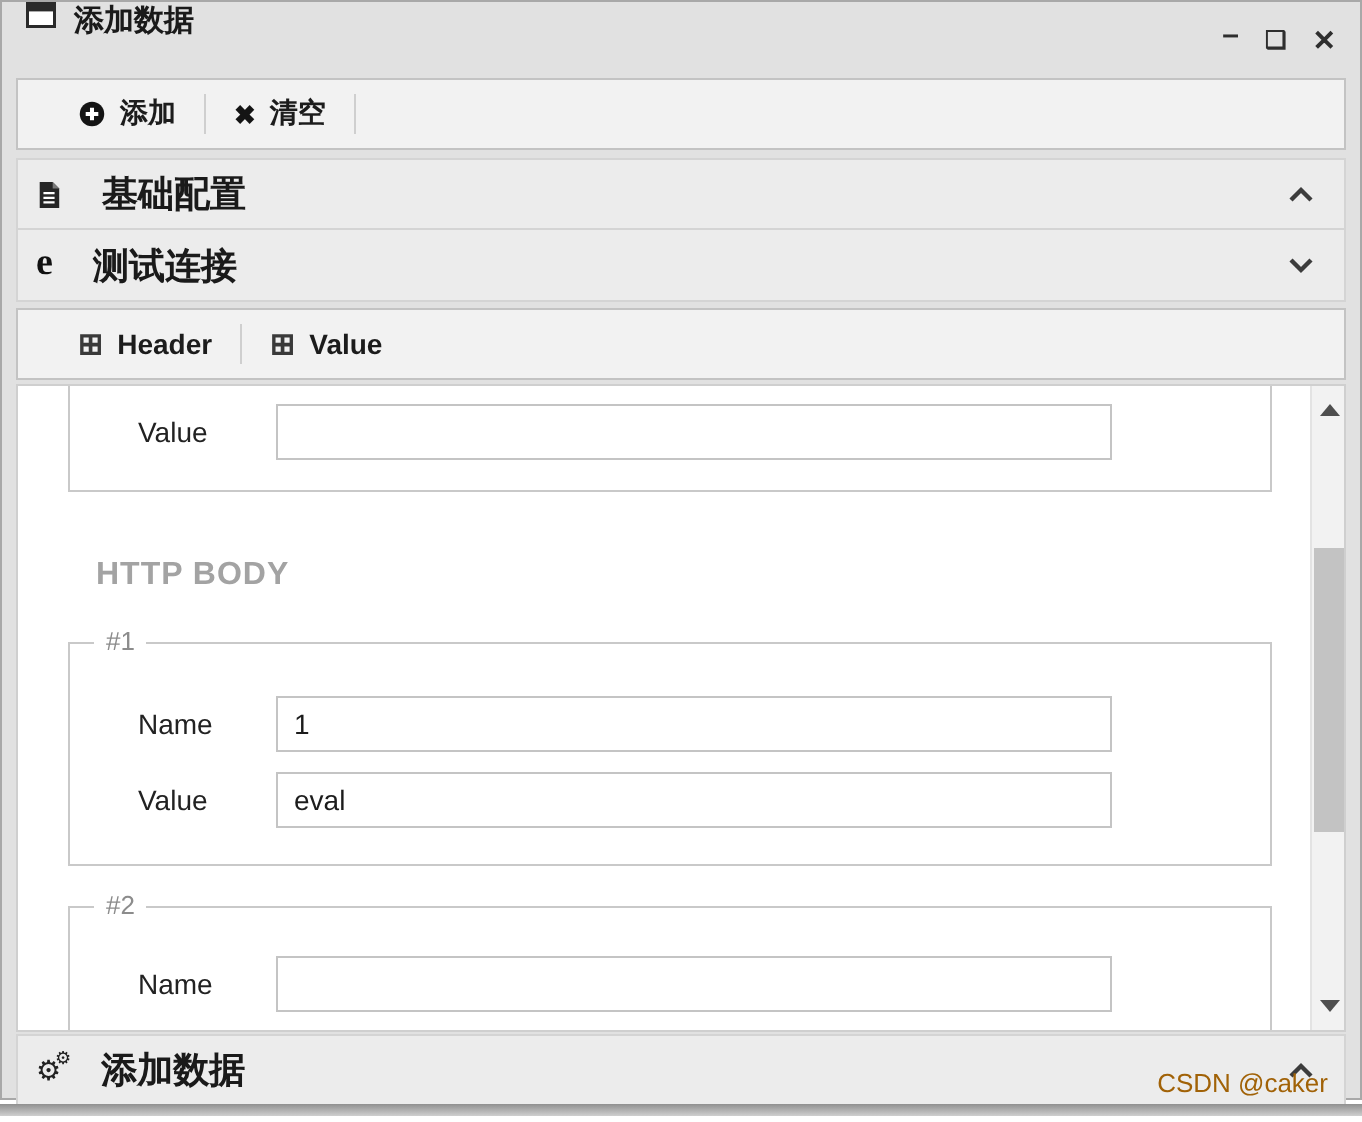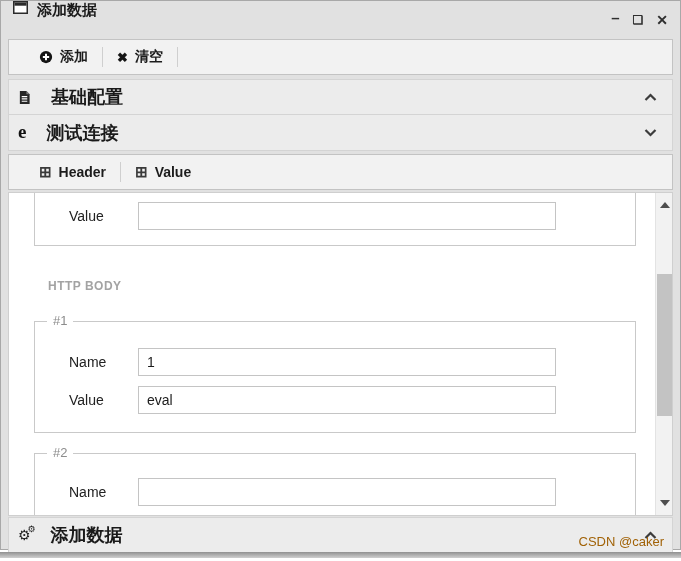--- a/index.html
+++ b/index.html
@@ -51,21 +51,21 @@
 
   .group { position:absolute; left:25px; width:602px; border:1px solid #c9c9c9; background:#fff; }
   .legend { position:absolute; top:-9px; left:12px; background:#fff; padding:0 6px;
             color:#8c8c8c; font-size:13px; }
   .frow { display:flex; align-items:center; padding-left:34px; margin-bottom:10px; }
   .flabel { width:69px; font-size:14px; color:#222; }
   .finput { width:418px; height:28px; border:1px solid #c4c4c4; font-size:14px;
             padding:0 8px; color:#1c1c1c; font-family:"Liberation Sans", sans-serif; outline:none; }
 
   .group-top { top:-6px; height:59px; padding-top:14px; }
-  .http-heading { position:absolute; top:86px; left:39px; font-weight:bold; font-size:12px;
+  .http-heading { position:absolute; top:86px; left:39px; font-weight:bold; font-size:16px;
                   color:#a3a3a3; letter-spacing:0.5px; }
   .group-1 { top:128px; height:112px; padding-top:26px; }
   .group-2 { top:260px; height:75px; padding-top:24px; }
 
   
   .vscroll { position:absolute; top:0; right:0; bottom:0; width:17px;
              background:#f2f2f2; border-left:1px solid #e3e3e3; }
   .sb-arrow { position:absolute; left:0; width:17px; height:0; display:flex; justify-content:center; }
   .tri-up { width:0; height:0; border-left:5px solid transparent; border-right:5px solid transparent;
             border-bottom:6px solid #4e4e4e; }

